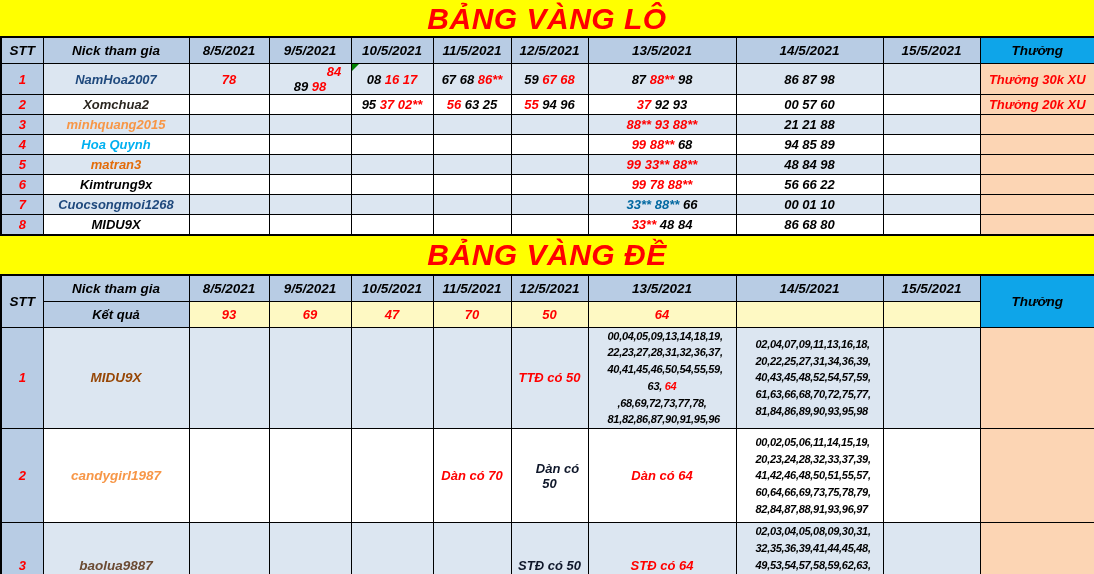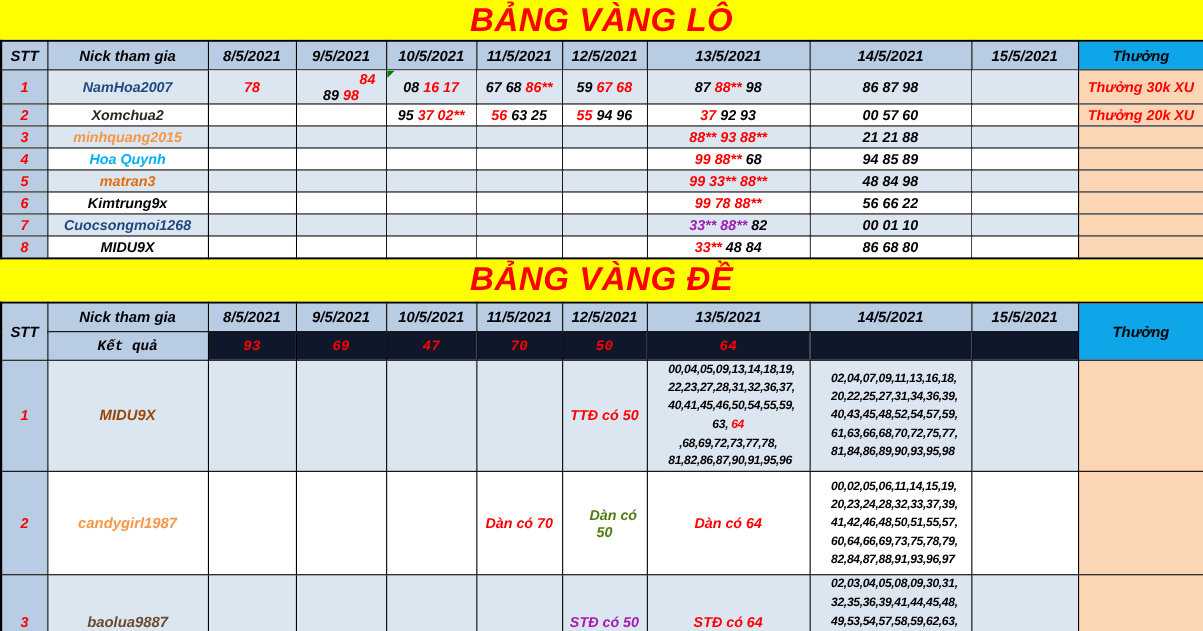--- a/index.html
+++ b/index.html
@@ -23,31 +23,31 @@
   }
   th,td{
     border:1px solid #000;padding:0 2px;text-align:center;vertical-align:middle;
     overflow:hidden;font-weight:700;font-style:italic;
   }
   th{background:#B8CCE4;color:#000;font-size:13.5px;height:25px;}
   #t1 thead tr{height:25px;}
   #t1 tbody tr{height:20px;}
   #t1 tbody td{font-size:13px;}
   #t2 thead tr.h-a{height:23px;}
-  #t2 thead tr.h-b{height:21px;font-family:Liberation Mono, monospace;}
+  #t2 thead tr.h-b{height:21px;}
   #t2 tbody tr:nth-child(1){height:91px;}
   #t2 tbody tr:nth-child(2){height:94px;}
   #t2 tbody tr:nth-child(3){height:85px;}
   tbody tr:nth-child(odd) td{background:#DCE6F1;}
   tbody tr:nth-child(even) td{background:#FFFFFF;}
   td.stt-col{background:#B8CCE4 !important;color:#FF0000;font-size:13px;}
   th.thuong-h{background:#0ea5e9;}
   td.thuong-c{background:#FCD5B4 !important;color:#FF0000;font-size:13px;}
   td.nick-cell{font-size:13.5px;}
-  td.kq-val{background:#0f172a;color:#FF0000;font-size:13px;border:1px solid #000;}
+  td.kq-val{background:#fef9c3;color:#FF0000;font-size:13px;border:1px solid #000;}
   th.kq-label{font-size:13px;}
   td.label-cell{font-size:13px;}
   td.list-cell{
     font-size:11px;line-height:16.8px;letter-spacing:-0.3px;
     white-space:pre-line;padding:0 19px;
   }
   td.date-cell{position:relative;}
   td.has-note::before{
     content:"";position:absolute;top:0;left:0;width:0;height:0;
     border-top:7px solid #008000;border-right:7px solid transparent;
@@ -169,21 +169,21 @@
         <td class="thuong-c"></td>
       </tr>
       <tr>
         <td class="stt-col">7</td>
         <td class="nick-cell" style="color: rgb(31, 73, 125);">Cuocsongmoi1268</td>
         <td class="date-cell"></td>
         <td class="date-cell"></td>
         <td class="date-cell"></td>
         <td class="date-cell"></td>
         <td class="date-cell"></td>
-        <td class="date-cell"><span style="color: #a21caf;">33** 88** </span><span style="color: rgb(0, 0, 0);">82</span></td>
+        <td class="date-cell"><span style="color: #0369a1;">33** 88** </span><span style="color: rgb(0, 0, 0);">66</span></td>
         <td class="date-cell"><span style="color: rgb(0, 0, 0);">00 01 10</span></td>
         <td class="date-cell"></td>
         <td class="thuong-c"></td>
       </tr>
       <tr>
         <td class="stt-col">8</td>
         <td class="nick-cell" style="color: rgb(0, 0, 0);">MIDU9X</td>
         <td class="date-cell"></td>
         <td class="date-cell"></td>
         <td class="date-cell"></td>
@@ -263,38 +263,38 @@
         <td></td>
         <td class="thuong-c"></td>
       </tr>
       <tr>
         <td class="stt-col">2</td>
         <td class="nick-cell" style="color: rgb(247, 150, 70);">candygirl1987</td>
         <td></td>
         <td></td>
         <td></td>
         <td class="label-cell"><span style="color: rgb(255, 0, 0);">Dàn có 70</span></td>
-        <td class="label-cell"><span style="color: #4d7c0f; margin-left: 16px;">Dàn có 50</span></td>
+        <td class="label-cell"><span style="color: #0f172a; margin-left: 16px;">Dàn có 50</span></td>
         <td class="label-cell"><span style="color: rgb(255, 0, 0);">Dàn có 64</span></td>
         <td class="list-cell"><span style="color: rgb(0, 0, 0);">00,02,05,06,11,14,15,19,
 20,23,24,28,32,33,37,39,
 41,42,46,48,50,51,55,57,
 60,64,66,69,73,75,78,79,
 82,84,87,88,91,93,96,97</span></td>
         <td></td>
         <td class="thuong-c"></td>
       </tr>
       <tr>
         <td class="stt-col">3</td>
         <td class="nick-cell" style="color: rgb(107, 74, 50);">baolua9887</td>
         <td></td>
         <td></td>
         <td></td>
         <td></td>
-        <td class="label-cell"><span style="color: #a21caf;">STĐ có 50</span></td>
+        <td class="label-cell"><span style="color: #0f172a;">STĐ có 50</span></td>
         <td class="label-cell"><span style="color: rgb(255, 0, 0);">STĐ có 64</span></td>
         <td class="list-cell"><span style="color: rgb(0, 0, 0);">02,03,04,05,08,09,30,31,
 32,35,36,39,41,44,45,48,
 49,53,54,57,58,59,62,63,
 66,67,68,69,71,72,75,76,
 77,78,90,93,94,95,96,99</span></td>
         <td></td>
         <td class="thuong-c"></td>
       </tr>
     </tbody>

